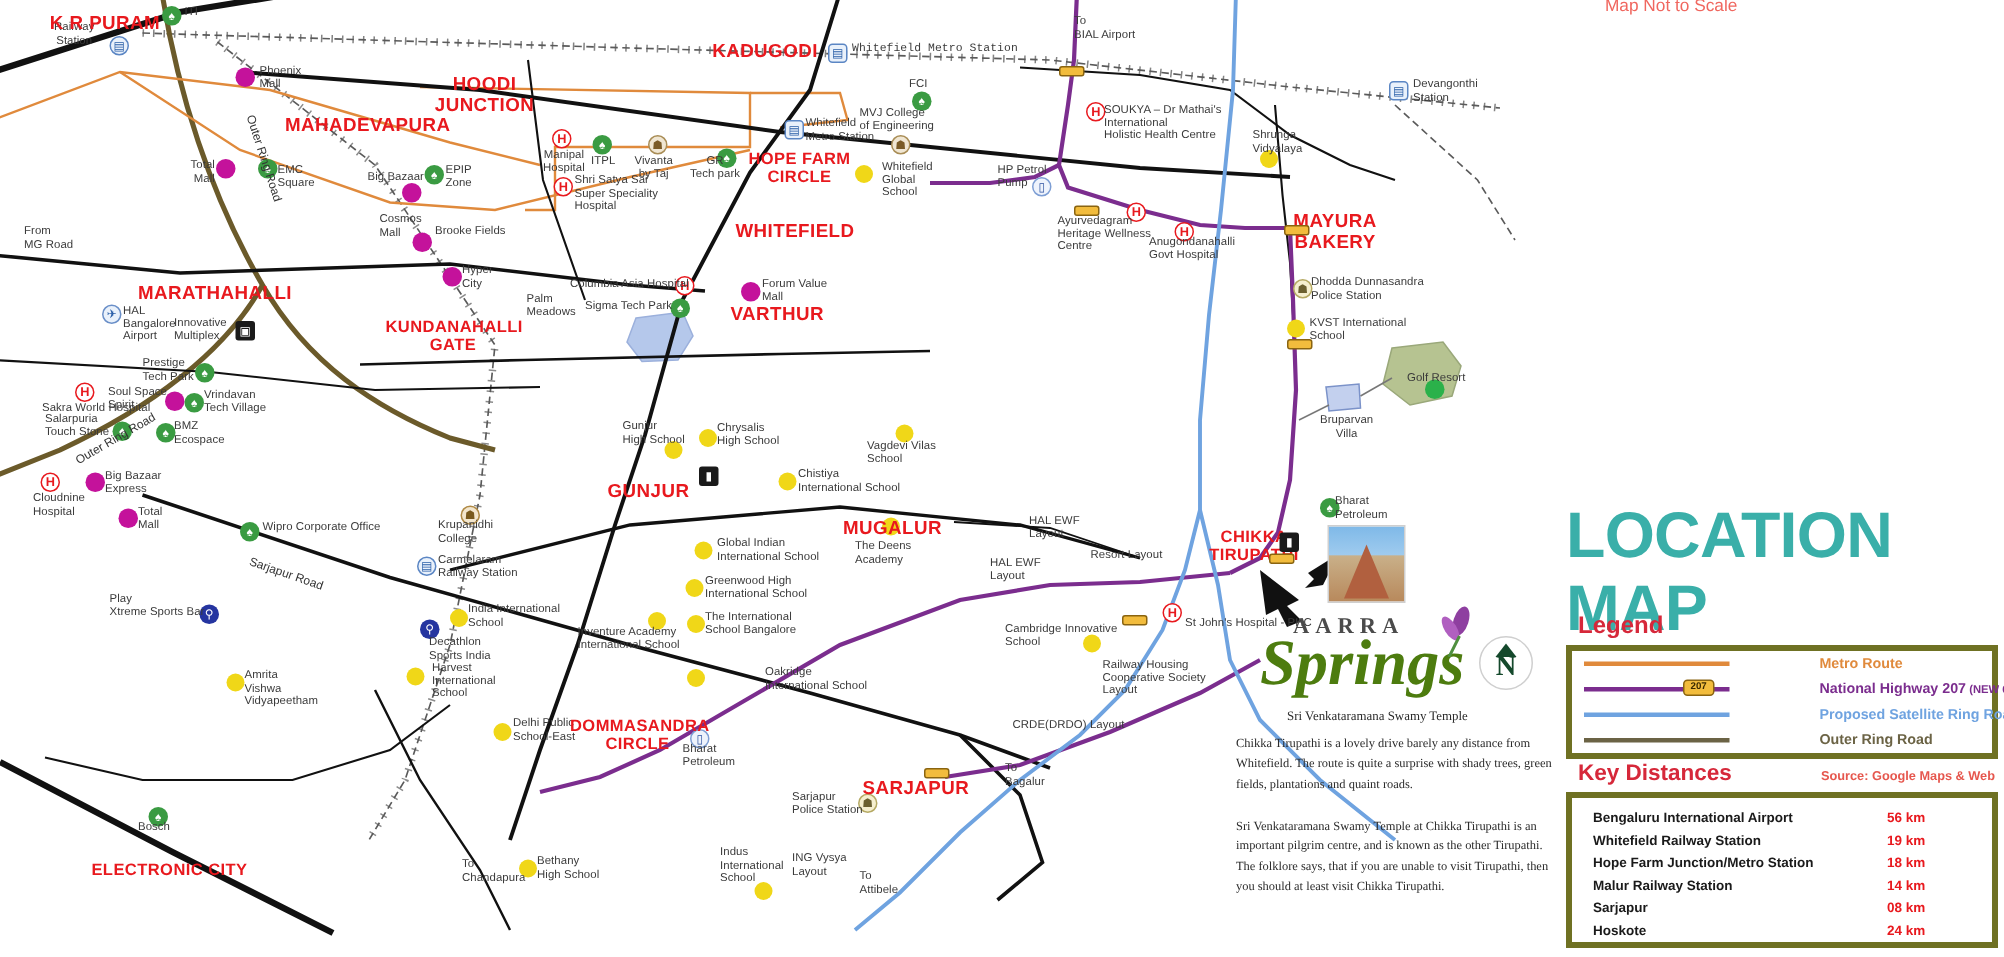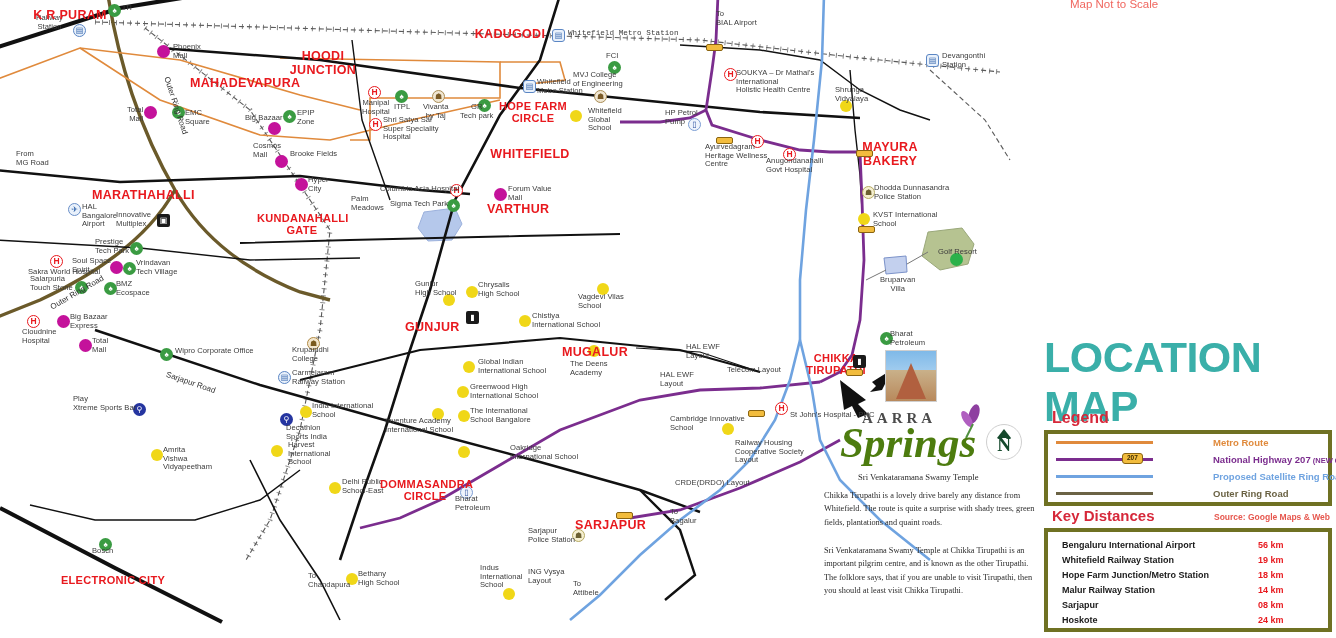--- a/index.html
+++ b/index.html
@@ -386,21 +386,21 @@
       <div class="dot yellow" style="left: 466px; top: 286px;"></div>
       <div class="lbl poi" style="left: 478px; top: 281px;">Chrysalis<br>High School</div>
       <div class="dot yellow" style="left: 597px; top: 283px;"></div>
       <div class="lbl poi" style="left: 578px; top: 293px;">Vagdevi Vilas<br>School</div>
       <div class="dot yellow" style="left: 519px; top: 315px;"></div>
       <div class="lbl poi" style="left: 532px; top: 312px;">Chistiya<br>International School</div>
       <div class="dot yellow" style="left: 588px; top: 345px;"></div>
       <div class="lbl poi" style="left: 570px; top: 360px;">The Deens<br>Academy</div>
       <div class="lbl poi" style="left: 686px; top: 343px;">HAL EWF<br>Layout</div>
       <div class="lbl poi" style="left: 660px; top: 371px;">HAL EWF<br>Layout</div>
-      <div class="lbl poi" style="left: 727px; top: 366px;">Telecom Layout</div>
+      <div class="lbl poi" style="left: 727px; top: 366px;">Resort Layout</div>
       <div class="dot yellow" style="left: 722px; top: 423px;"></div>
       <div class="lbl poi" style="left: 670px; top: 415px;">Cambridge Innovative<br>School</div>
       <div class="hmark" style="left: 775px; top: 402px;">H</div>
       <div class="lbl poi" style="left: 790px; top: 411px;">St John's Hospital - PHC</div>
       <div class="lbl poi" style="left: 735px; top: 439px;">Railway Housing<br>Cooperative Society<br>Layout</div>
       <div class="lbl poi" style="left: 675px; top: 479px;">CRDE(DRDO) Layout</div>
       <div class="badge tree" style="left: 880px; top: 332px;">♠</div>
       <div class="lbl poi" style="left: 890px; top: 330px;">Bharat<br>Petroleum</div>
     </div>
 

